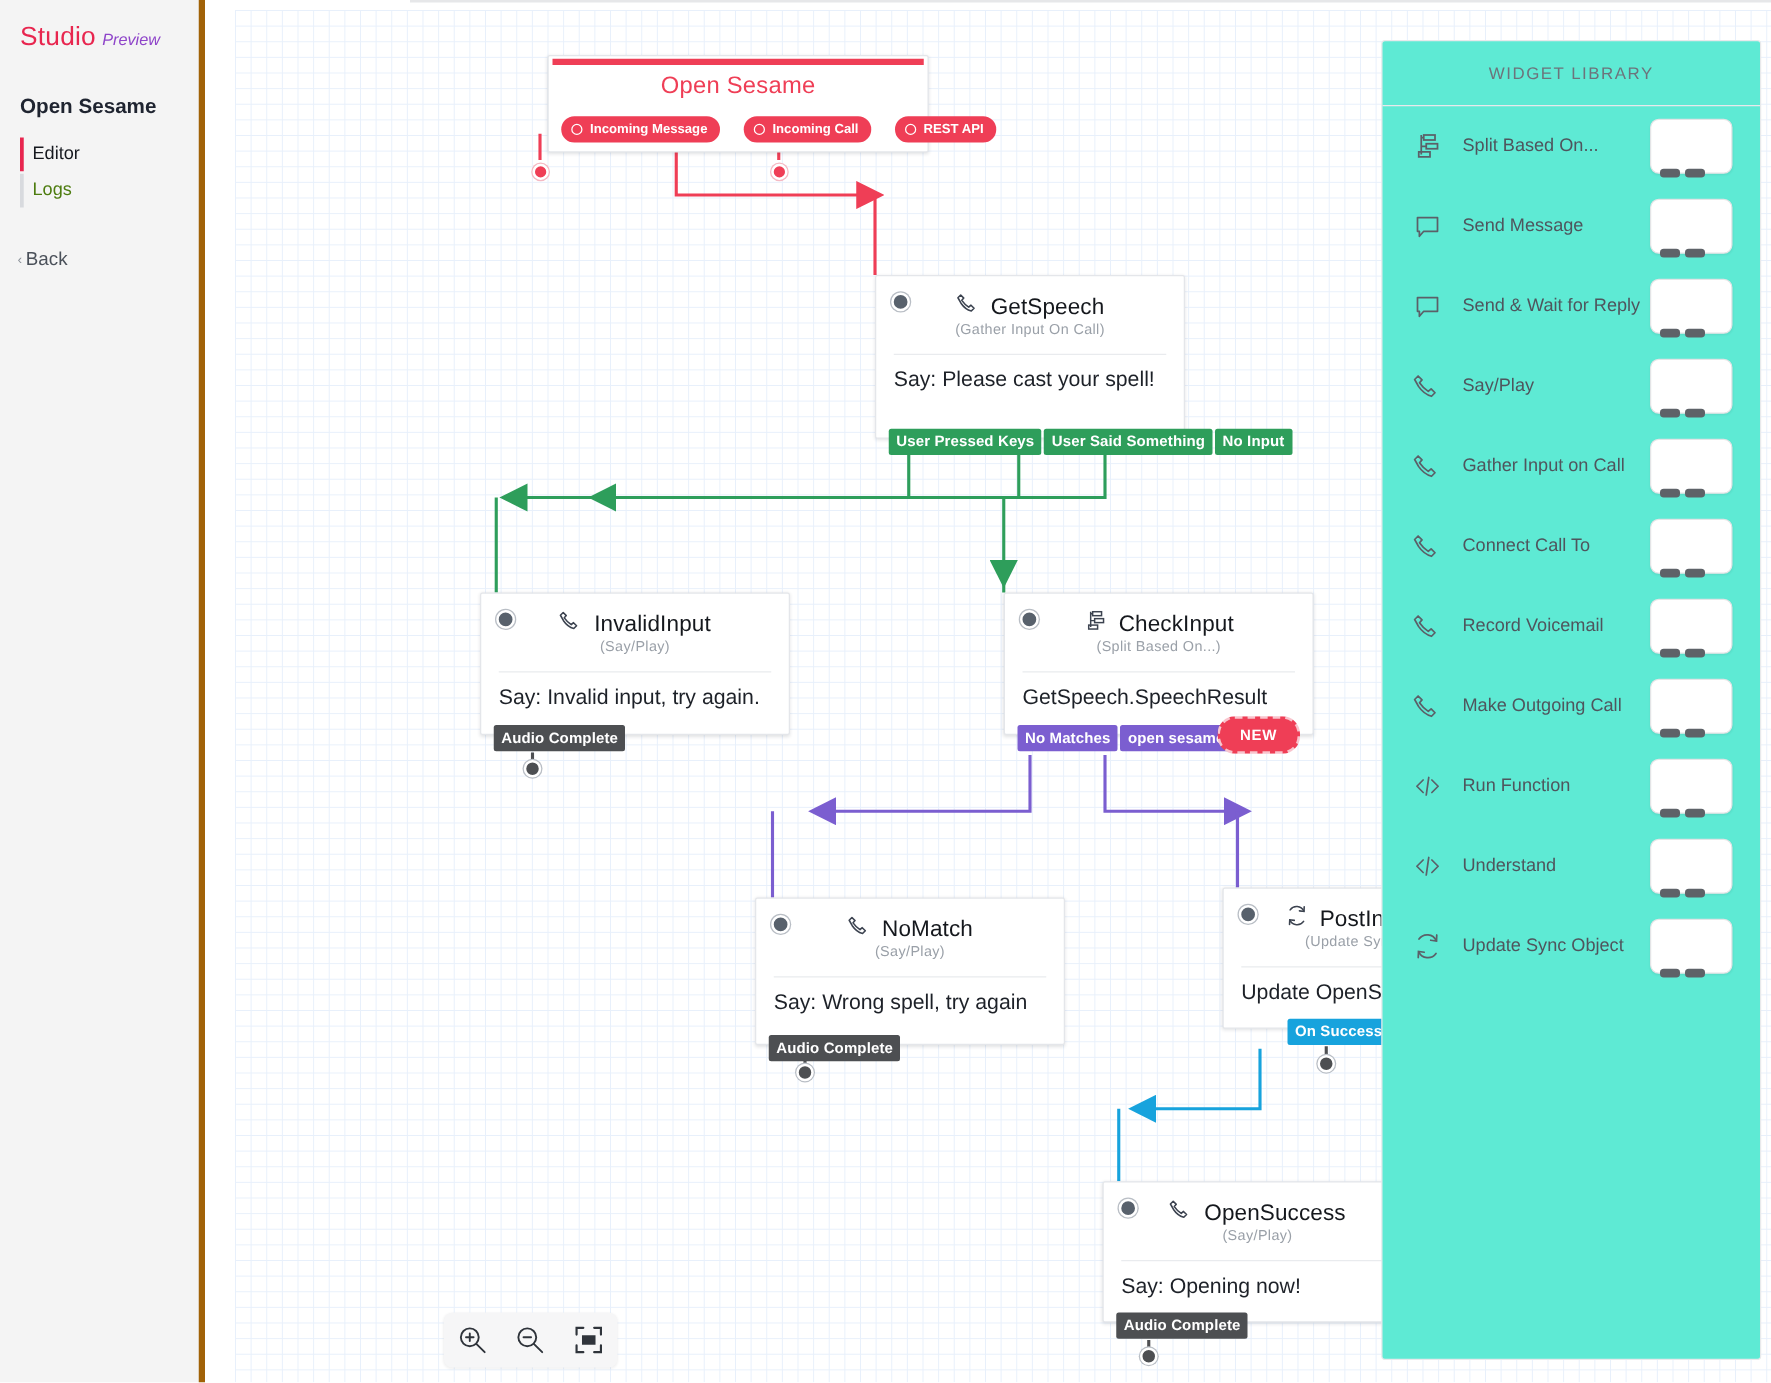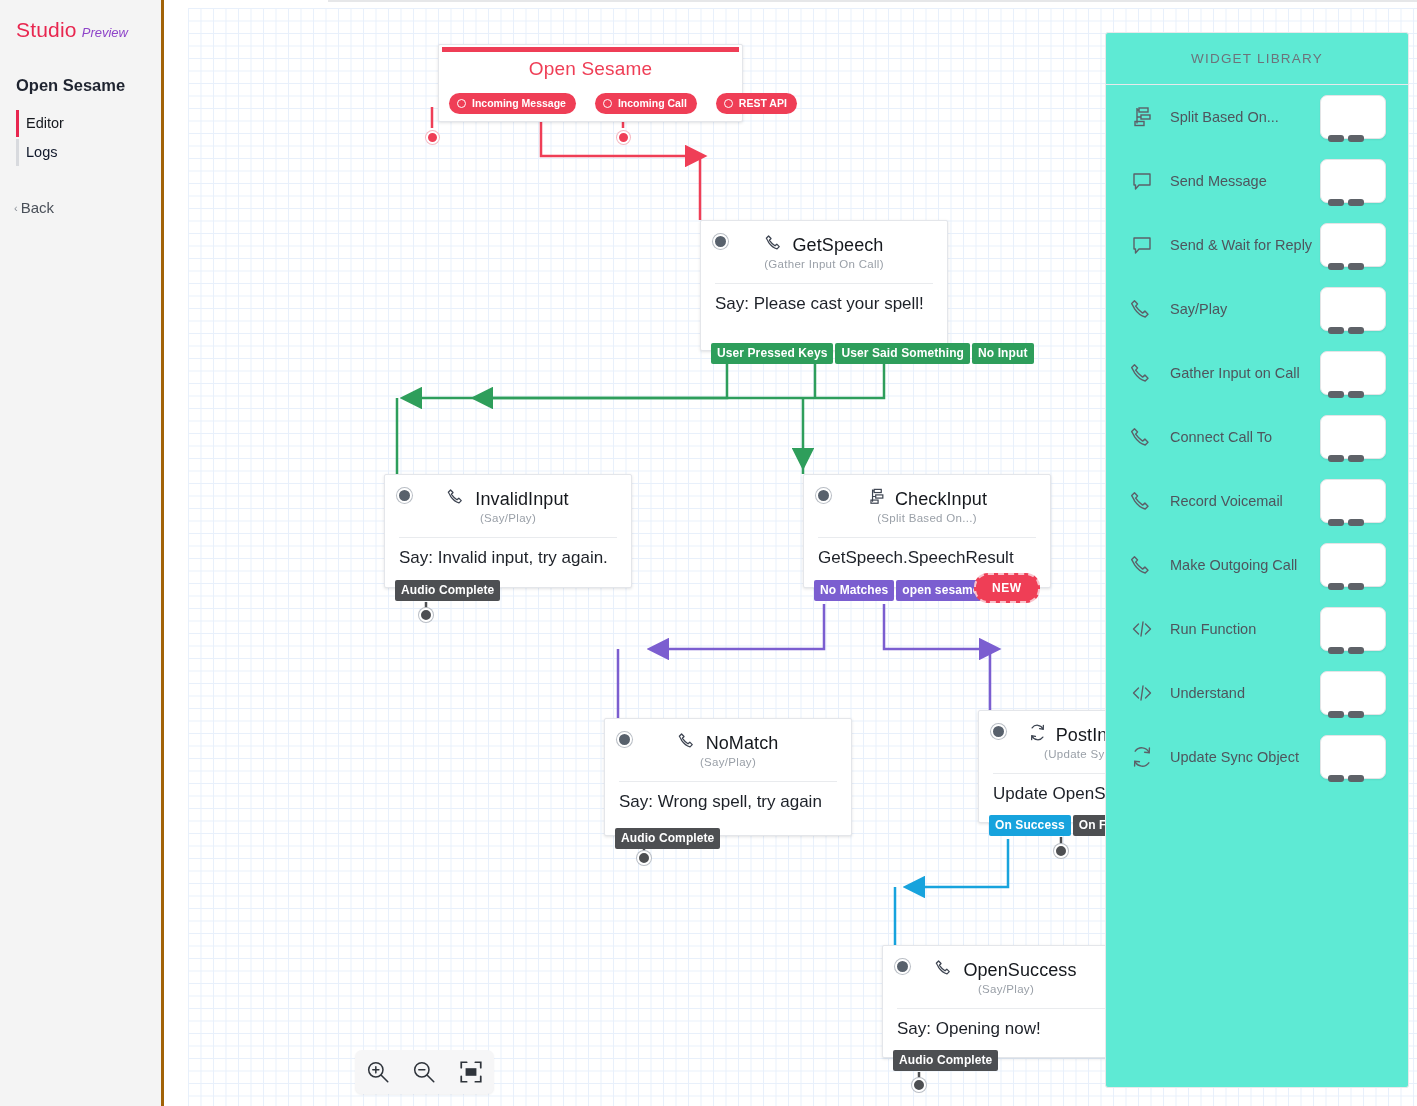--- a/index.html
+++ b/index.html
@@ -10,33 +10,33 @@
     overflow: hidden;
     font-family: "Liberation Sans", sans-serif;
     background: #ffffff;
   }
   #app { position: relative; width: 1417px; height: 1106px; display: flex; }
 
   
   #sidebar {
     width: 164px; height: 1106px;
     background: #f4f4f4;
-    border-right: 3px solid #a16207;
+    border-right: 5px solid #a16207;
     flex: 0 0 164px;
     position: relative;
   }
   .brand { padding: 18px 0 0 16px; display: flex; align-items: baseline; gap: 5px; }
   .brand-studio { font-size: 21px; color: #e8264f; letter-spacing: .2px; }
   .brand-preview { font-size: 13px; font-style: italic; color: #8e44c9; }
   .project-title {
     margin: 34px 0 0 16px; font-size: 16.5px; font-weight: bold; color: #1f2430;
   }
   .nav { margin-top: 14px; padding-left: 16px; }
   .nav-item {
-    position: relative; padding: 5px 0 5px 10px; font-size: 14.5px; color: #0f172a;
+    position: relative; padding: 5px 0 5px 10px; font-size: 14.5px; color: #4d7c0f;
     line-height: 19px;
   }
   .nav-item::before {
     content: ""; position: absolute; left: 0; top: 1px; bottom: 1px; width: 3px;
     background: #d8dade;
   }
   .nav-item.active { color: #16191f; font-weight: normal; }
   .nav-item.active::before { background: #e8264f; }
   .back-link {
     margin: 32px 0 0 14px; font-size: 15px; color: #4a5059; cursor: pointer;
@@ -77,21 +77,21 @@
     position: absolute; left: 12px; top: 13px; width: 15px; height: 15px; border-radius: 50%;
     background: #58616c; border: 2px solid #ffffff; box-shadow: 0 0 0 1px #b9bec5;
   }
   .ports { position: absolute; left: 10px; bottom: -14px; display: flex; gap: 2px; align-items: flex-start; }
   .port {
     font-size: 12px; color: #fff; padding: 4px 6px 5px 6px; border-radius: 2px;
     white-space: nowrap; font-weight: bold; letter-spacing: .1px; line-height: 12px;
   }
   .port.green  { background: #2e9e5b; }
   .port.purple { background: #7b5ed0; }
-  .port.blue   { background: #17a3dd; }
+  .port.blue   { background: #17a3dd; margin-left: 41px; }
   .port.dark   { background: #4d4f52; }
   .end-dot {
     position: absolute; width: 14px; height: 14px; border-radius: 50%;
     background: #4d4f52; border: 2px solid #fff; box-shadow: 0 0 0 1px #b9bec5;
   }
   .badge-new {
     position: absolute; background: #ef3e56; color: #fff; font-size: 12px; font-weight: bold;
     padding: 6px 16px; border-radius: 14px; border: 2px dashed #f9c4cd;
     letter-spacing: .6px;
   }

